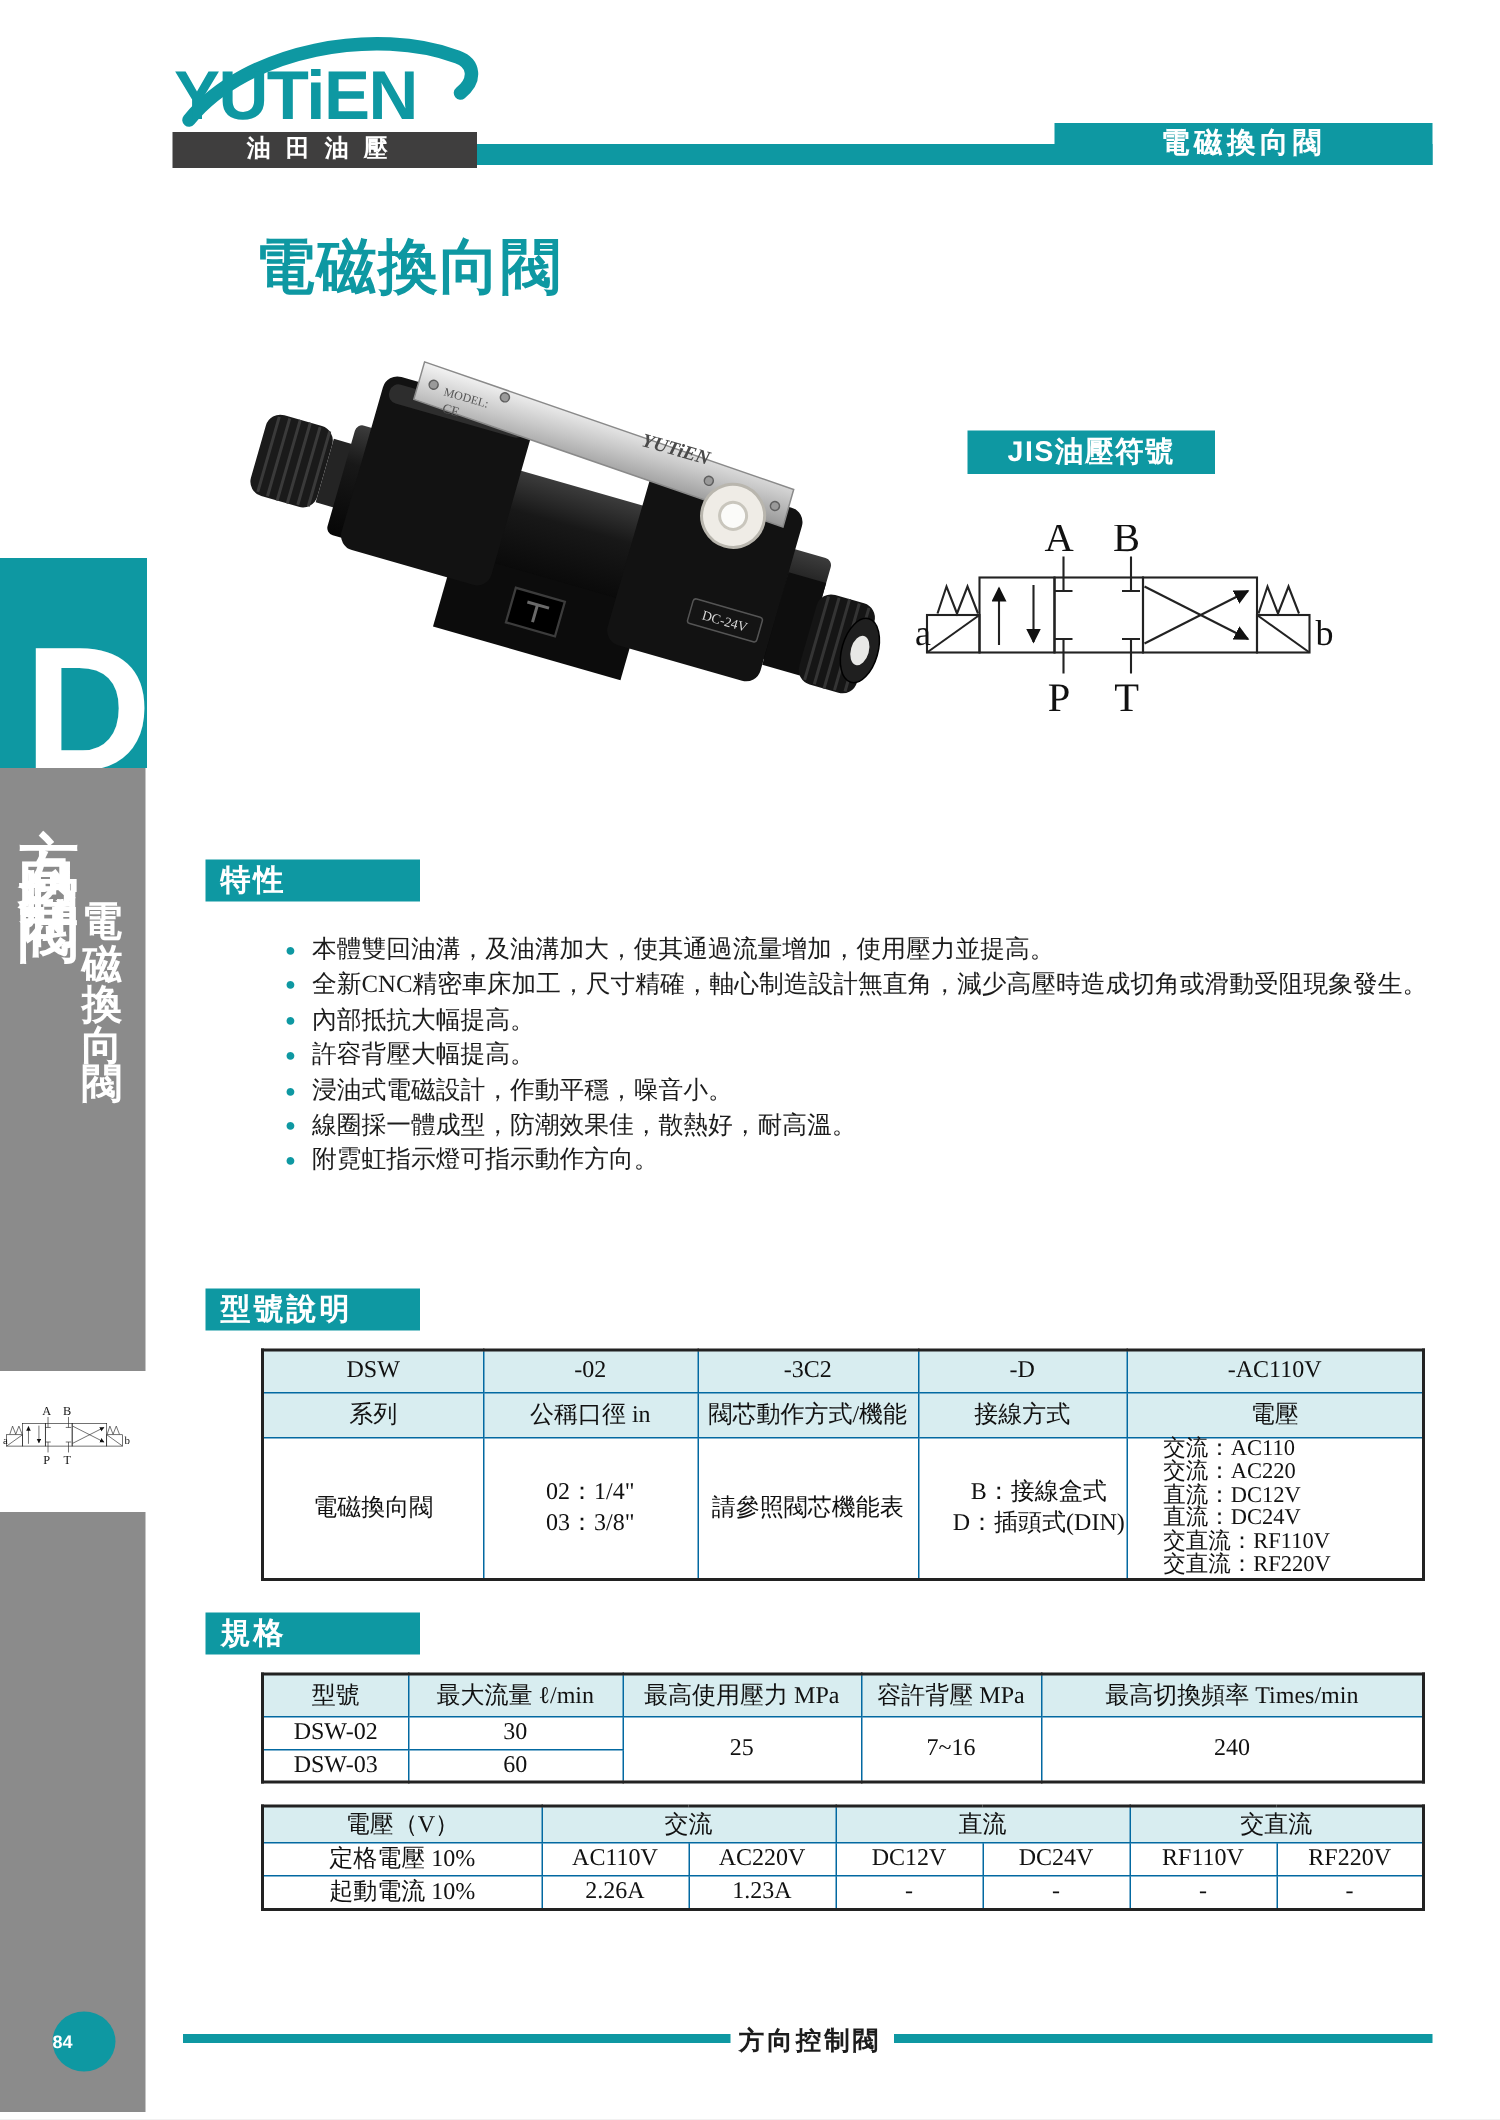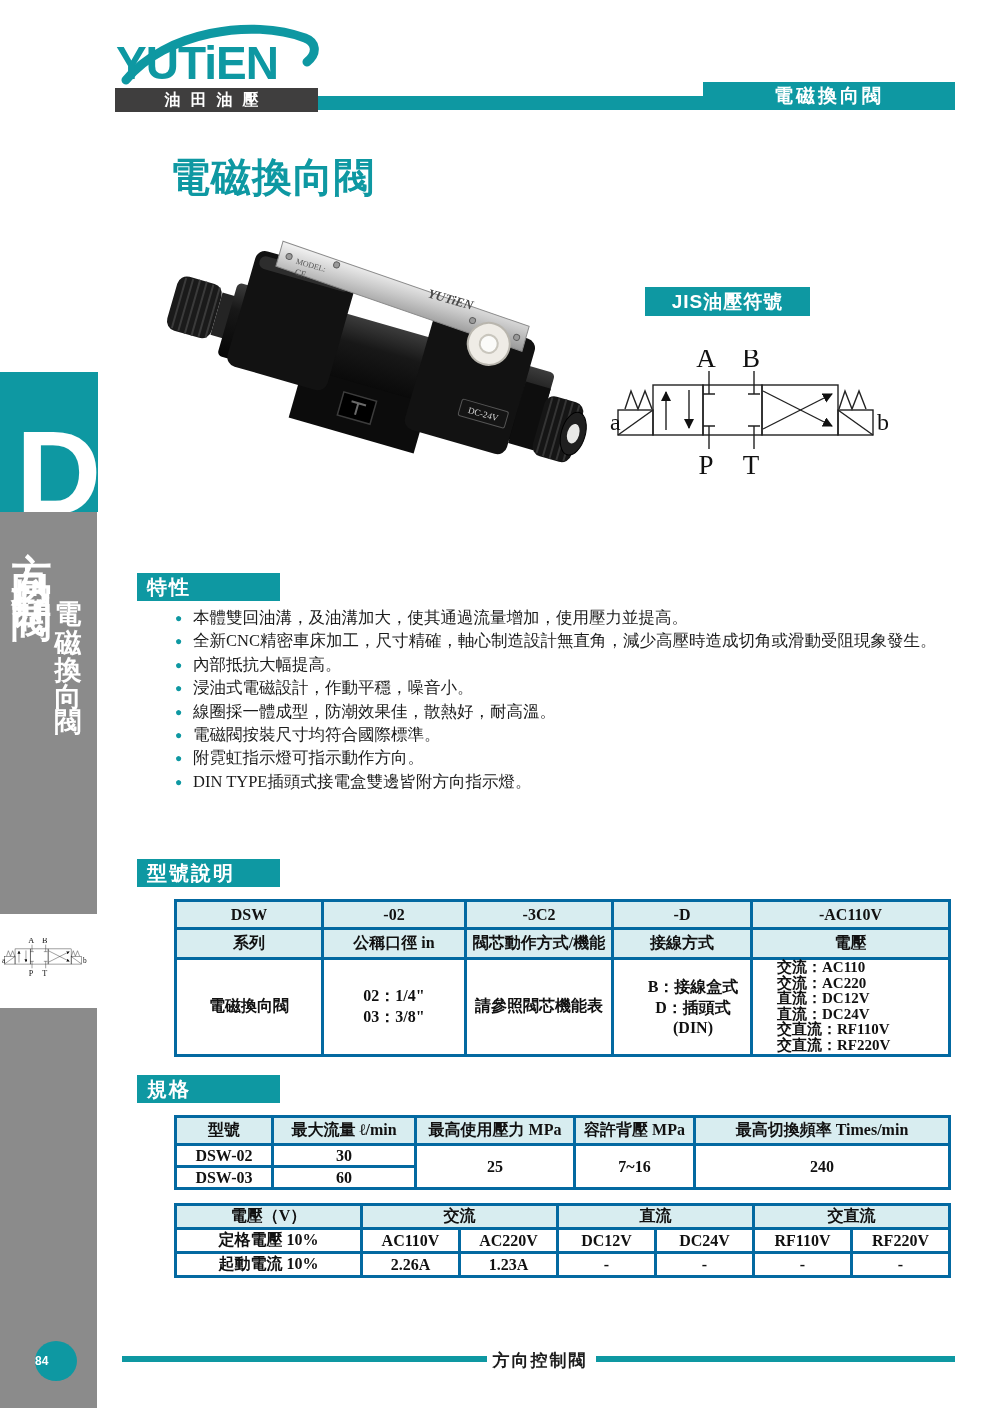--- a/index.html
+++ b/index.html
@@ -30,30 +30,30 @@
   .page-title{left:170px;top:150px;font-size:40px;font-weight:700;color:#0E98A2;letter-spacing:1px;}
   .heading-box{width:143px;height:28px;background:#0E98A2;color:#fff;font-size:20px;font-weight:700;
                line-height:28px;padding-left:10px;box-sizing:border-box;letter-spacing:2px;}
   .hb-feat{left:137px;top:573px;}
   .hb-model{left:137px;top:859px;}
   .hb-spec{left:137px;top:1075px;}
   .jis-label{left:645px;top:287px;width:165px;height:29px;background:#0E98A2;color:#fff;
              font-size:19px;font-weight:700;text-align:center;line-height:29px;letter-spacing:1px;}
 
   
-  .features{left:175px;top:606px;width:800px;margin:0;padding:0;list-style:none;
+  .features{left:175px;top:606px;width:800px;margin:15px;padding:0;list-style:none;
             font-family:"Liberation Serif","DejaVu Serif",serif;font-size:16.5px;color:#1c1c1c;}
   .features li{position:relative;padding-left:18px;line-height:23.4px;white-space:nowrap;}
   .features li::before{content:"●";position:absolute;left:0;top:1px;font-size:12px;color:#0E98A2;}
 
   
   table{border-collapse:collapse;table-layout:fixed;
         font-family:"Liberation Serif","DejaVu Serif",serif;font-size:16px;color:#111;
         border:2px solid #222;}
-  td,th{border:3px solid #0369a1;text-align:center;vertical-align:middle;padding:0;font-weight:bold;}
+  td,th{border:1px solid #0369a1;text-align:center;vertical-align:middle;padding:0;font-weight:normal;}
   .hb-cell{background:#d8edf0;}
   .ml{white-space:pre-line;}
   #model-table{left:174px;top:899px;width:774px;}
   #spec-table1{left:174px;top:1115px;width:774px;border-radius:23px;}
   #spec-table2{left:174px;top:1203px;width:774px;}
   .cell-left{text-align:center;padding-left:22px;}
   .volt-cell{text-align:left;padding-left:24px;font-size:15px;line-height:15.6px;}
 
   
   .foot-line{top:1356px;height:6px;background:#0E98A2;}
@@ -175,25 +175,24 @@
 
   <svg class="abs" style="left:2px;top:938px;width:94px;height:40px" viewBox="0 0 310 130">
     <use href="#jis-sym"></use>
   </svg>
 
   <div class="abs heading-box hb-feat">特性</div>
   <ul class="abs features">
     <li>本體雙回油溝，及油溝加大，使其通過流量增加，使用壓力並提高。</li>
     <li>全新CNC精密車床加工，尺寸精確，軸心制造設計無直角，減少高壓時造成切角或滑動受阻現象發生。</li>
     <li>內部抵抗大幅提高。</li>
+    <li>許容背壓大幅提高。</li>
     <li>浸油式電磁設計，作動平穩，噪音小。</li>
     <li>線圈採一體成型，防潮效果佳，散熱好，耐高溫。</li>
-    <li>電磁閥按裝尺寸均符合國際標準。</li>
     <li>附霓虹指示燈可指示動作方向。</li>
-    <li>DIN TYPE插頭式接電盒雙邊皆附方向指示燈。</li>
   </ul>
 
   <div class="abs heading-box hb-model">型號說明</div>
   <table class="abs" id="model-table">
     <colgroup>
       <col style="width:147px">
         <col style="width:143px">
         <col style="width:147px">
       <col style="width:139px">
         <col style="width:198px">

